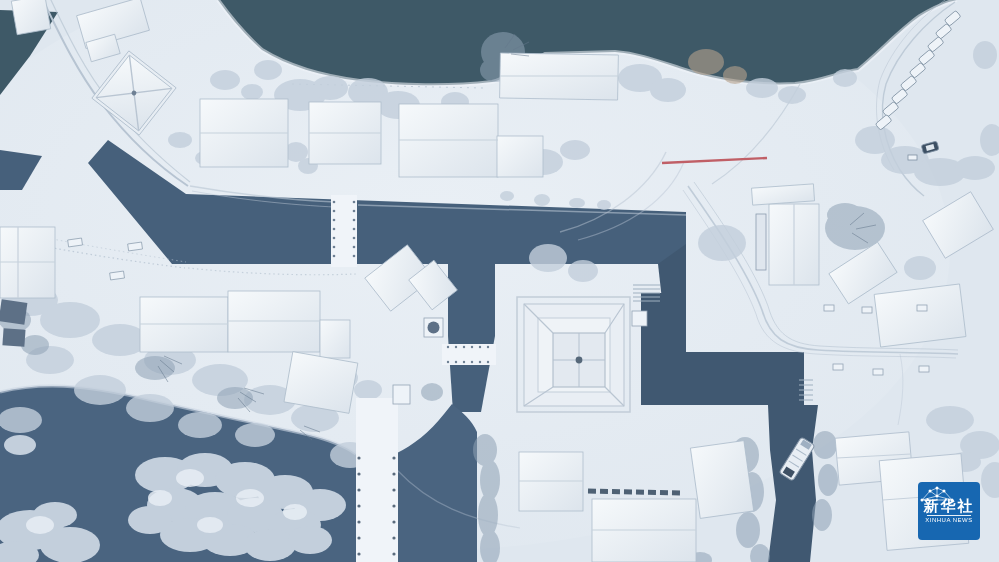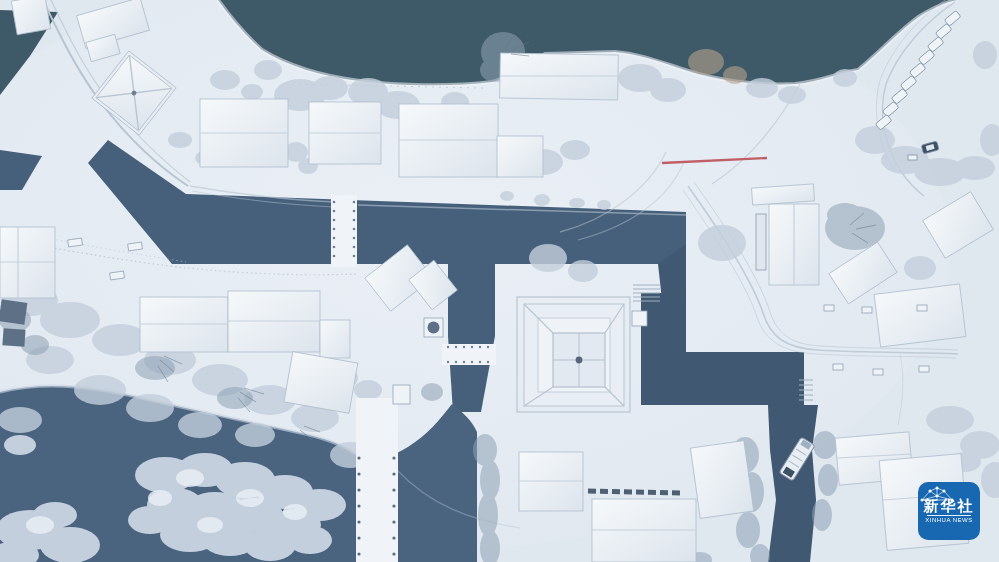--- a/index.html
+++ b/index.html
@@ -1,21 +1,21 @@
 <!DOCTYPE html>
 <html style="--snow: #dfe7ef; --snow-bright: #f0f4f9; --lake: #3e5967; --canal: #46607b; --canal-dark: #405871; --pond: #4a6480; --tree: #c3cfdc; --tree-dark: #8fa2b5; --roof-edge: #aebdcc; --ridge: #c6d1dc; --track: #b7c4d2; --railing-red: #c05f66; --boat-dark: #3e5064; --logo-blue: #1767b1; --logo-text: #ffffff;"><head>
 <meta charset="utf-8">
 <style>
   html,body{margin:0;padding:0;background:#222;}
   .stage{position:relative;width:999px;height:562px;overflow:hidden;
          font-family:"Liberation Sans",sans-serif;
          background:var(--snow,#dfe7ef);}
   .stage svg{position:absolute;left:0;top:0;display:block;}
   .watermark{position:absolute;left:918px;top:482px;width:62px;height:58px;
-             background:var(--logo-blue,#1767b1);border-radius:10px;
+             background:var(--logo-blue,#1767b1);border-radius:4px;
              display:flex;flex-direction:column;align-items:center;justify-content:center;
              color:var(--logo-text,#ffffff);}
   .wm-cn{font-size:15px;font-weight:bold;letter-spacing:2px;line-height:15px;white-space:nowrap;}
   .wm-line{width:44px;height:1px;background:var(--logo-text,#ffffff);opacity:.9;margin:2px 0 1px 0;}
   .wm-en{font-size:6px;letter-spacing:.5px;line-height:7px;white-space:nowrap;}
   .wm-icon{margin-top:1px;}
 </style>
 </head>
 <body>
 

